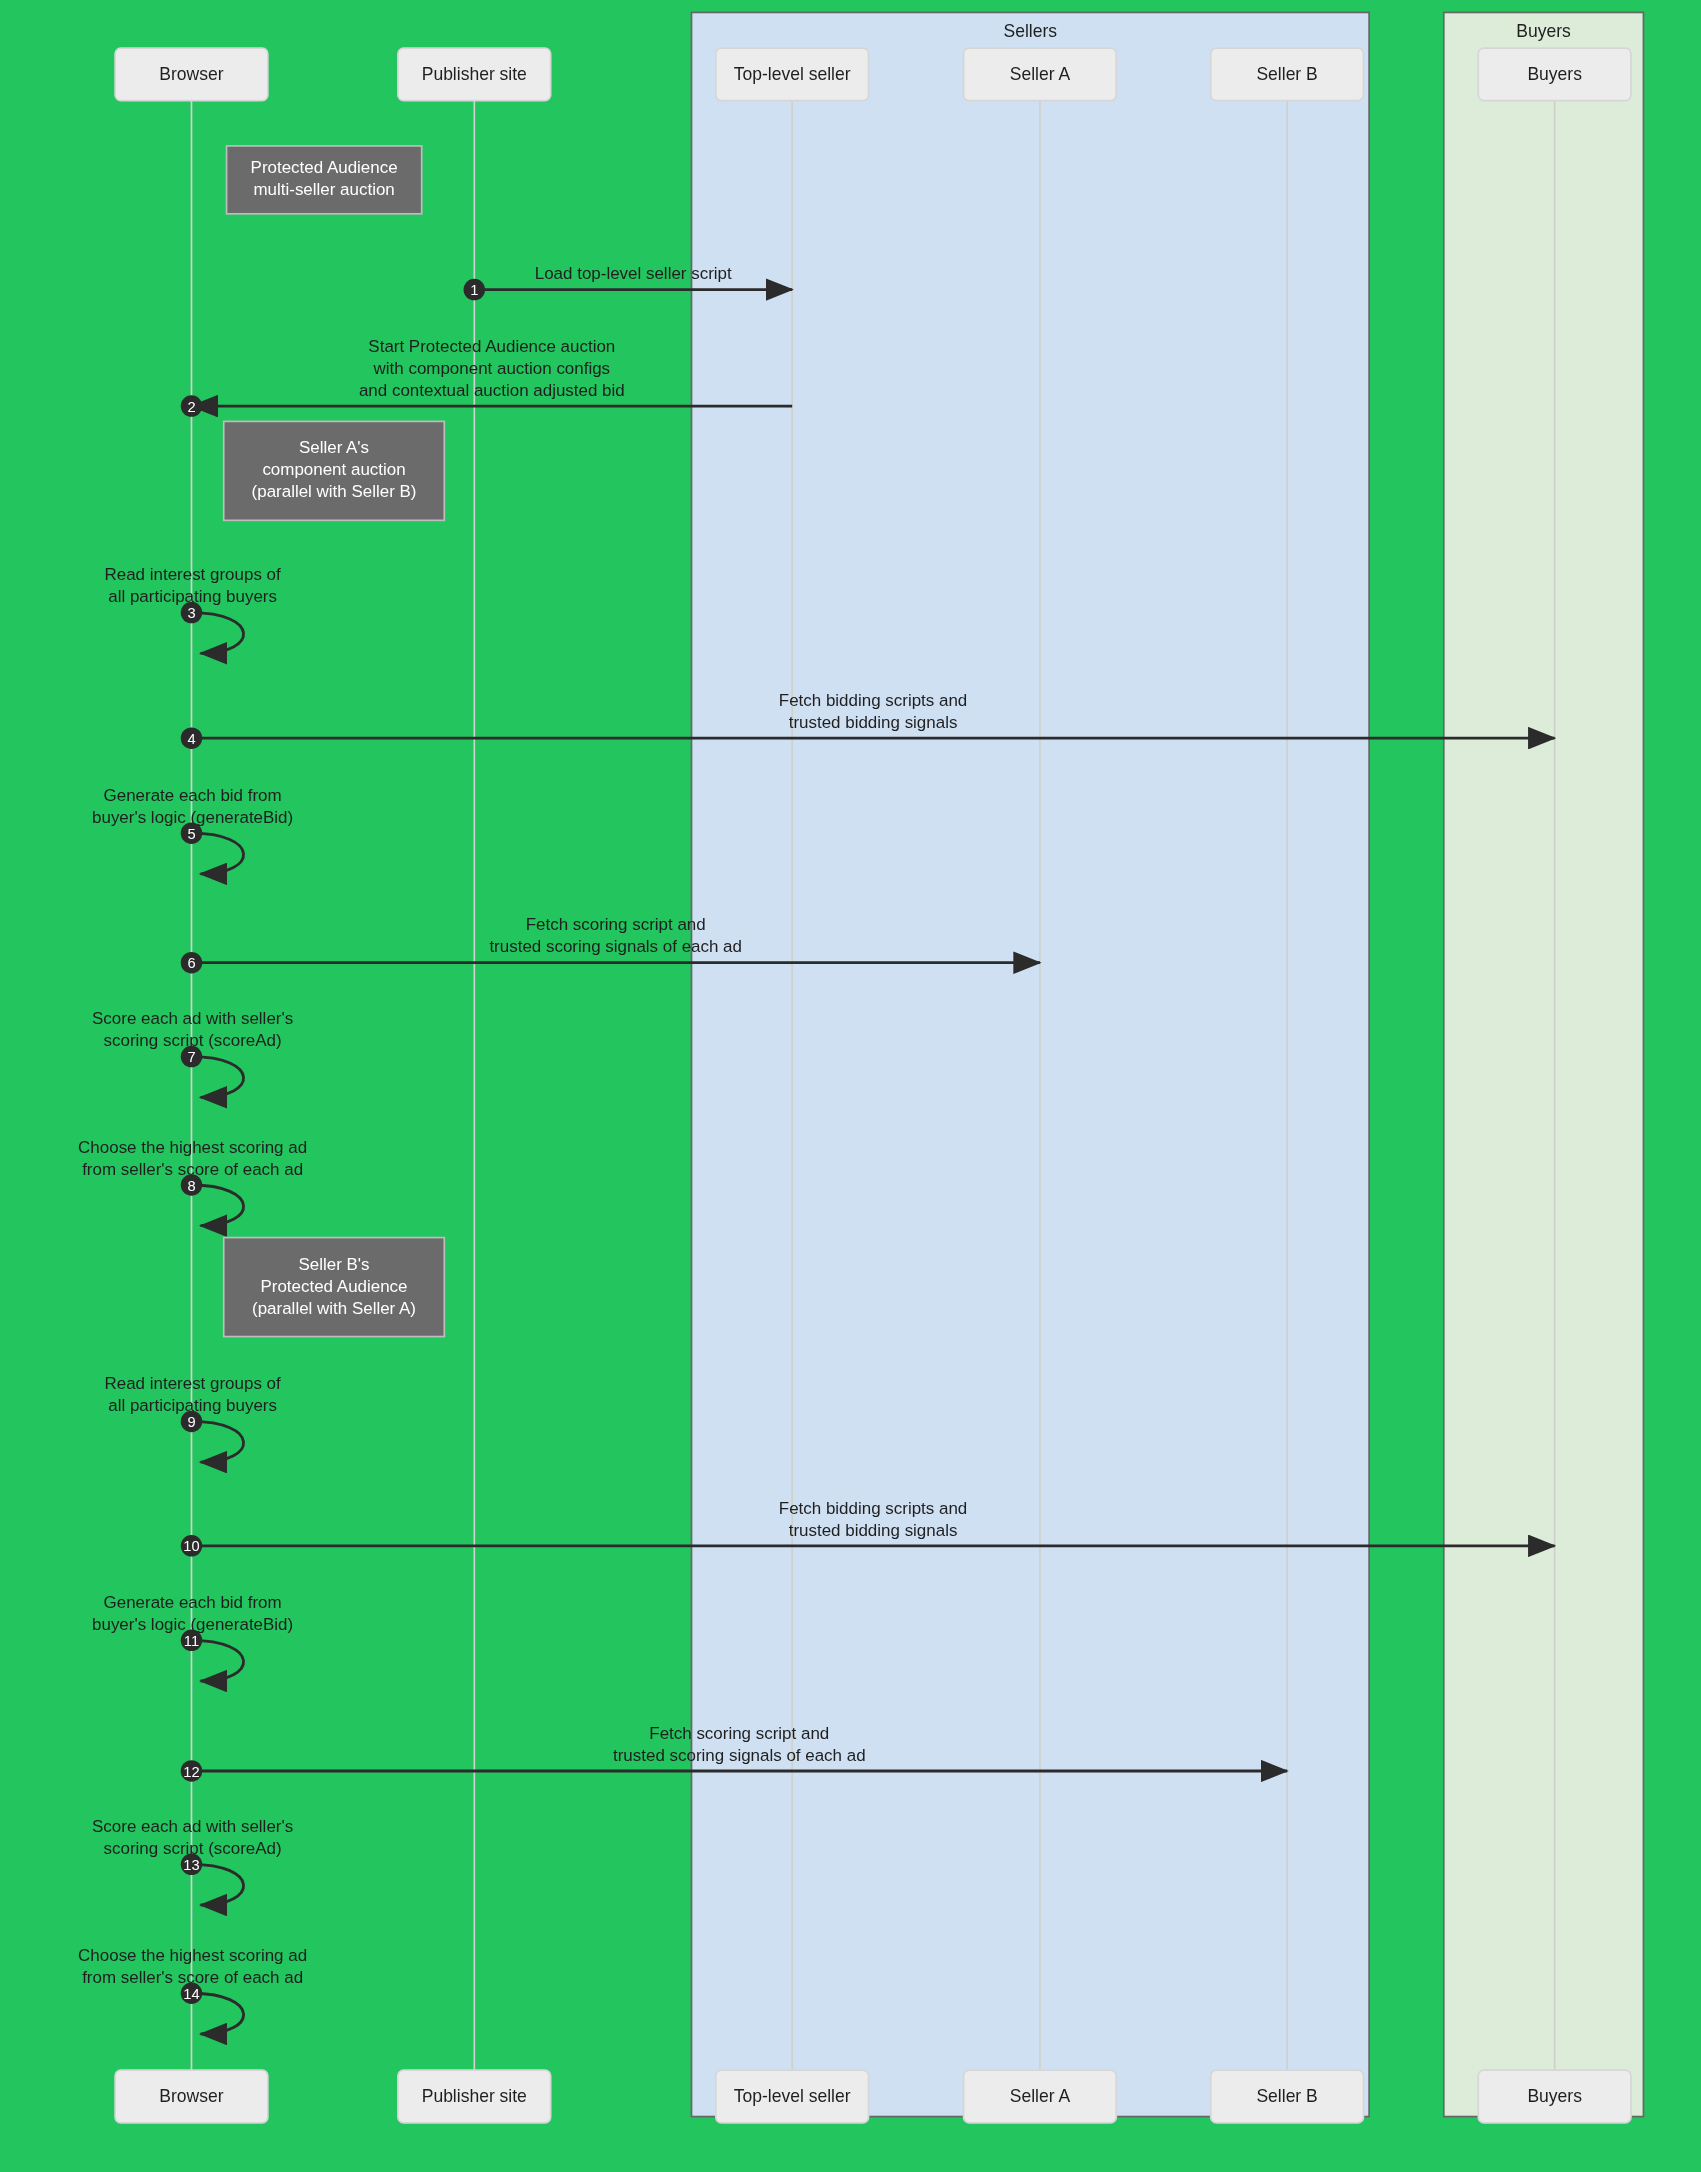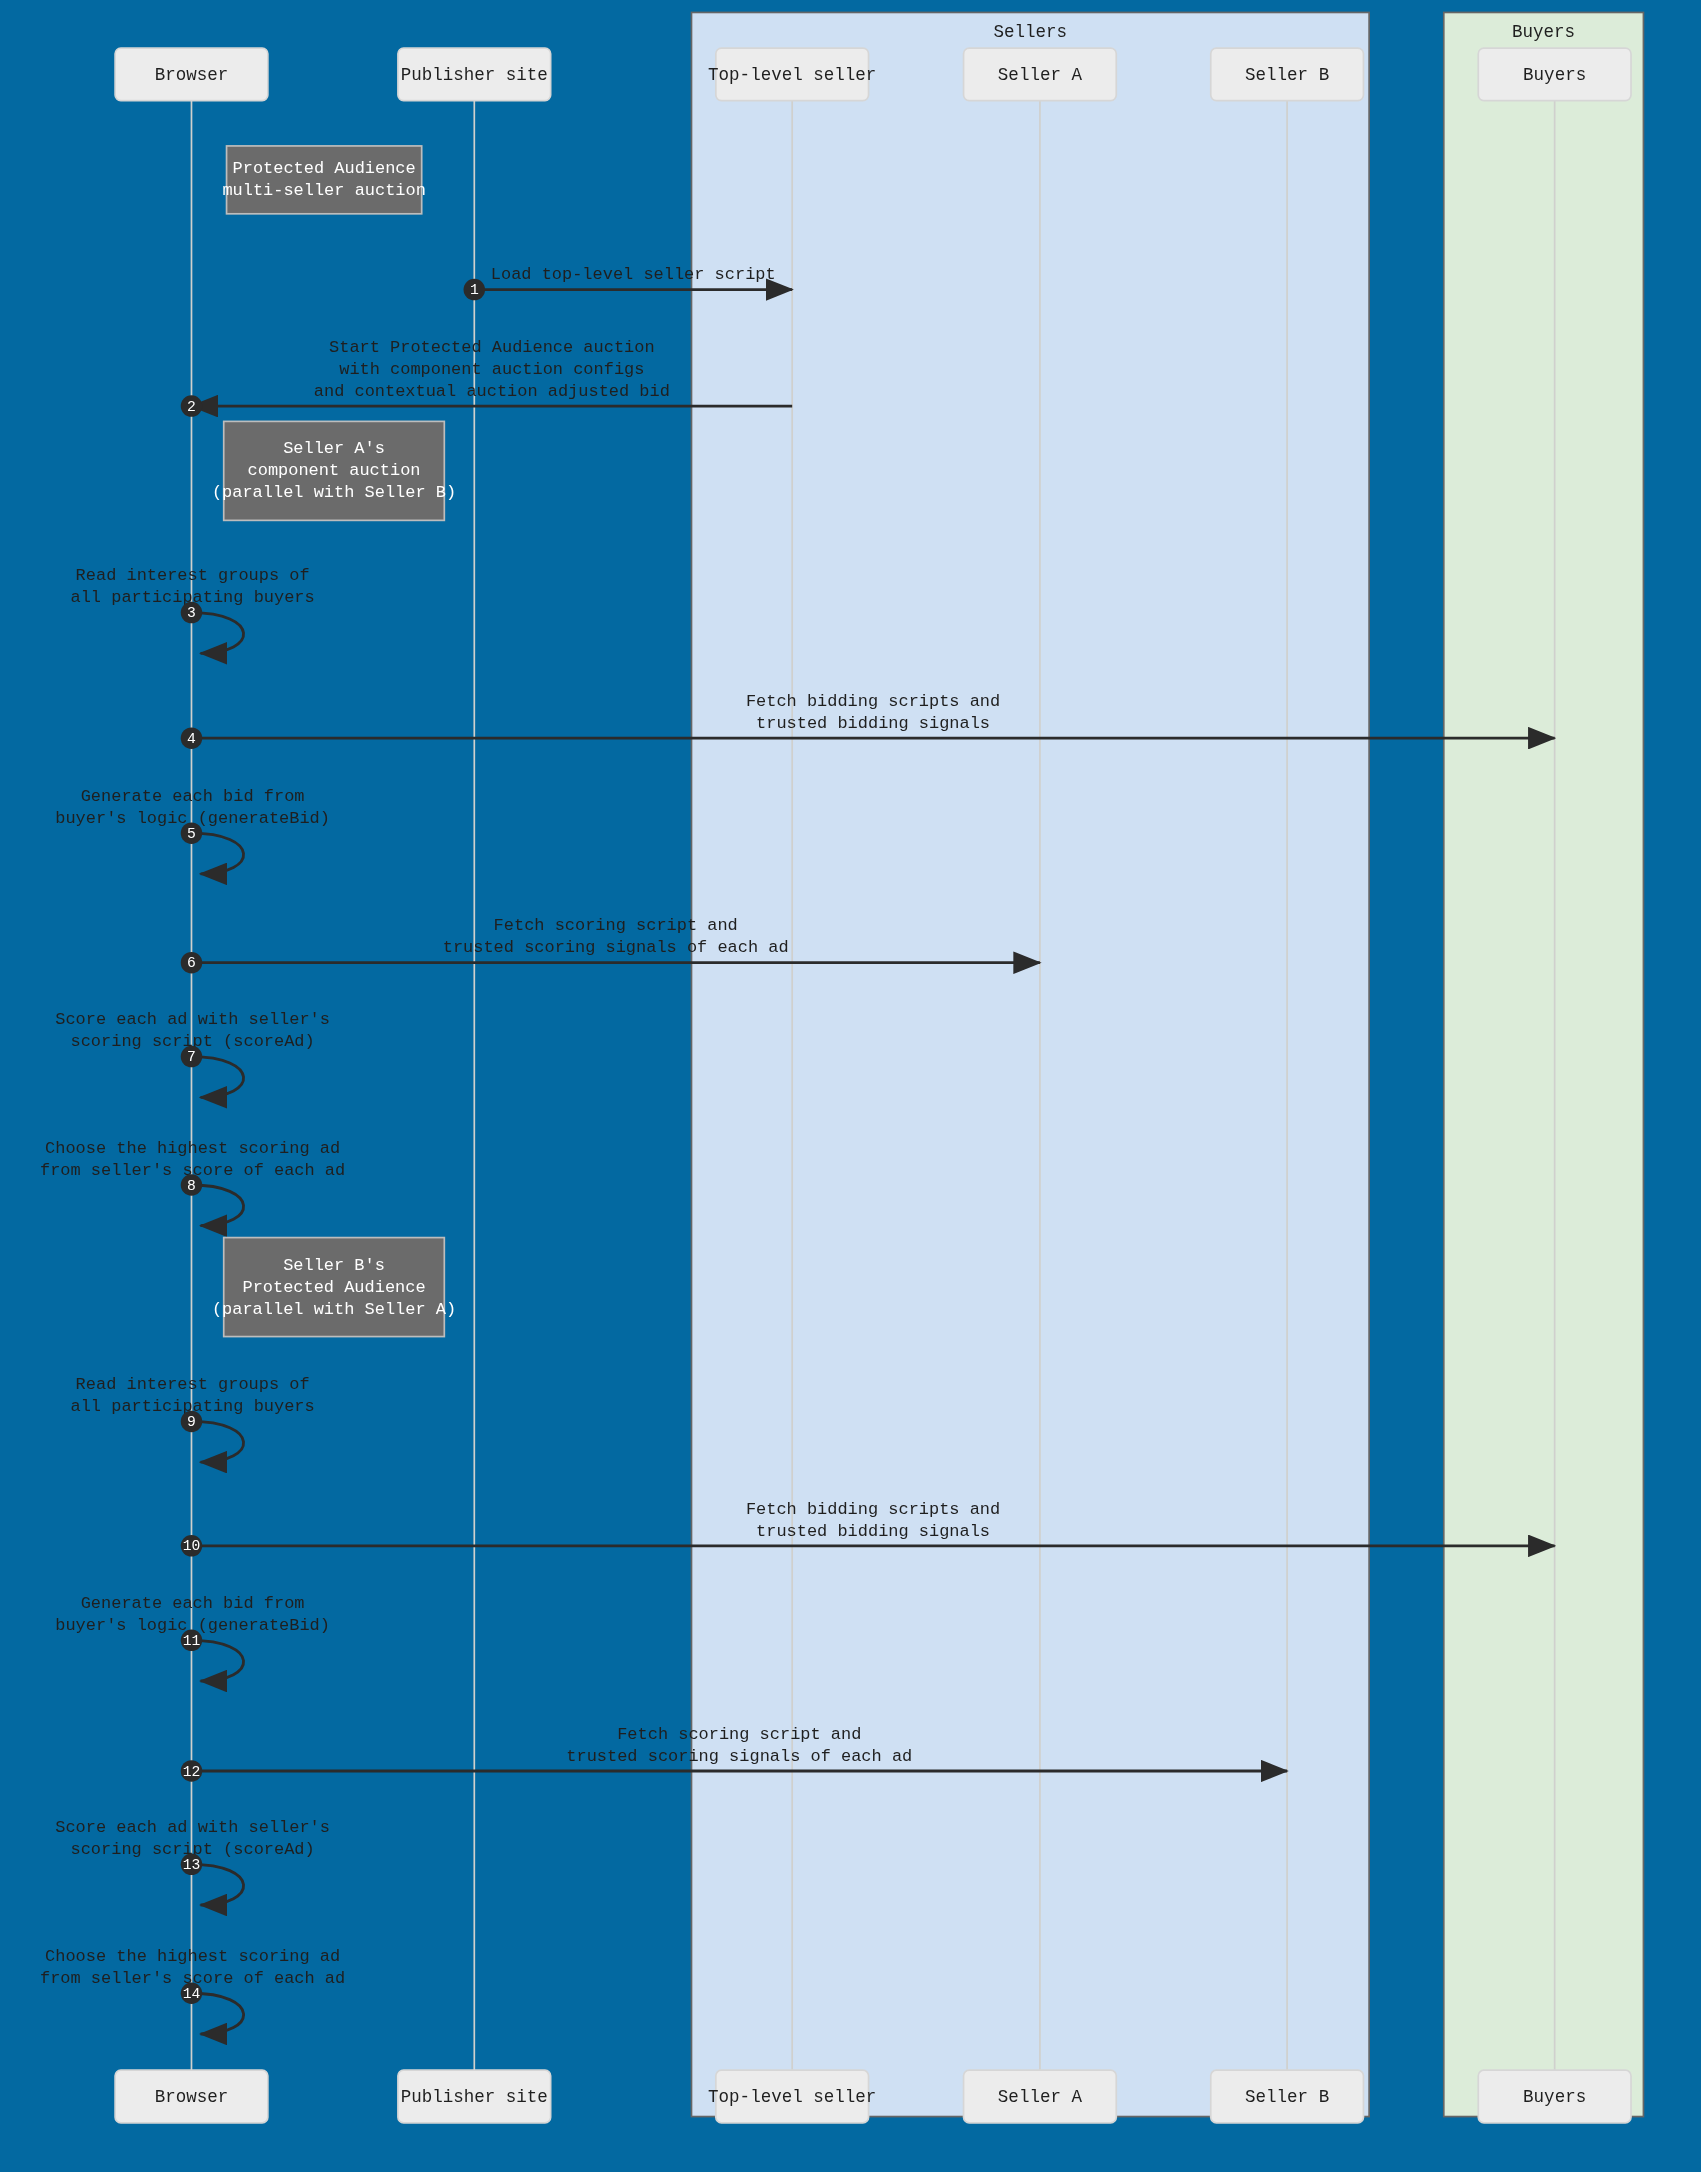--- a/index.html
+++ b/index.html
@@ -1,17 +1,17 @@
 <!DOCTYPE html>
 <html style="font-size:9px"><head>
 <meta charset="utf-8">
 <style>
   html,body{margin:0;padding:0;background:#ffffff;}
   body{font-family:"Liberation Sans", sans-serif;}
-  #stage{position:relative;width:1702px;height:2172px;background:#0369a1;overflow:hidden;font-family:Liberation Mono, monospace;}
+  #stage{position:relative;width:1702px;height:2172px;background:#22c55e;overflow:hidden;}
   svg.diagram{position:absolute;left:0;top:0;width:1702px;height:2172px;display:block;}
   .grp-rect{stroke:#666666;stroke-width:3;}
   .grp-label{font-size:31px;fill:#1f1f1f;text-anchor:middle;dominant-baseline:middle;}
   .actor-box{fill:#ececec;stroke:#d6d6d6;stroke-width:3;rx:10;ry:10;}
   .actor-label{font-size:31px;fill:#1f1f1f;text-anchor:middle;dominant-baseline:middle;}
   .lifeline{stroke:#d0d0cd;stroke-width:3;}
   .msg-line{stroke:#2b2b2b;stroke-width:5;fill:none;}
   .msg-loop{stroke:#2b2b2b;stroke-width:5;fill:none;}
   .msg-label{font-size:30px;fill:#1f1f1f;text-anchor:middle;dominant-baseline:middle;}
   .seq-circle{fill:#2b2b2b;}

